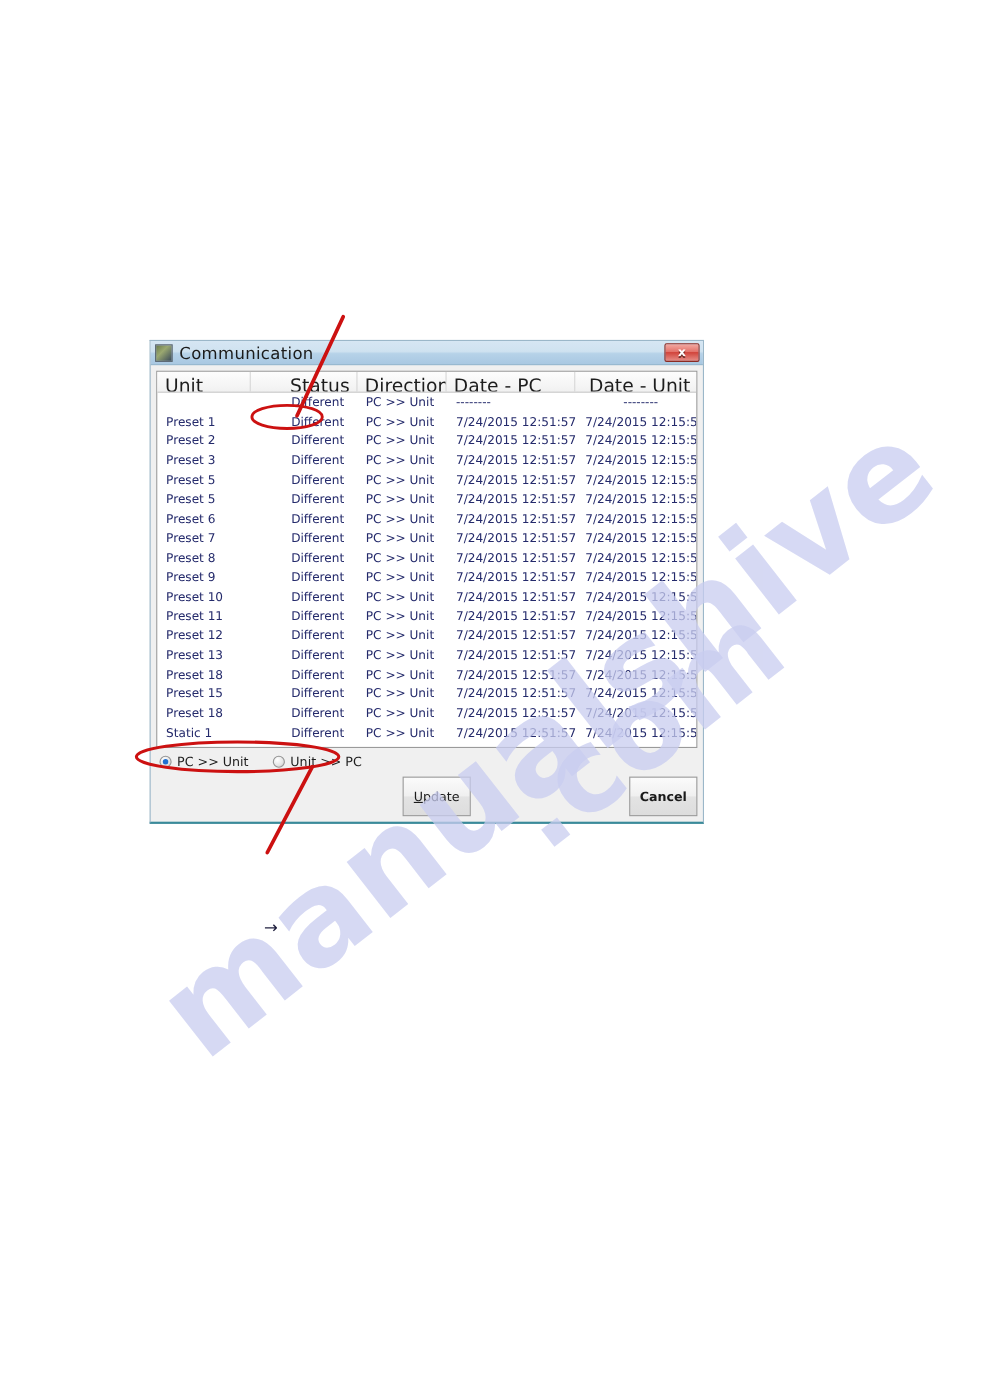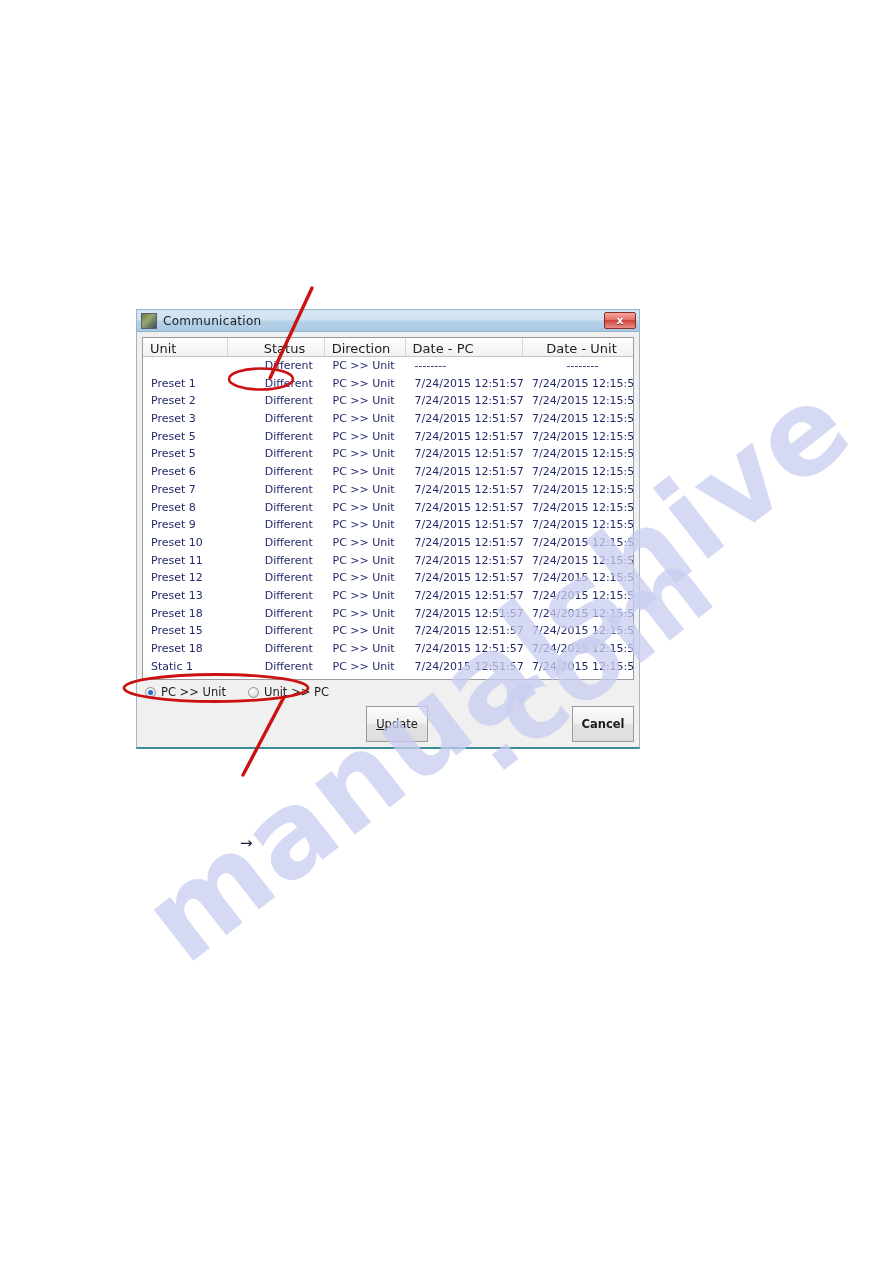--- a/index.html
+++ b/index.html
@@ -62,21 +62,21 @@
     position:relative;
   }
   #app-icon{
     width:14px;height:14px;
     background:linear-gradient(135deg,#6a7a4a 0%,#9aa870 40%,#3a4a5a 100%);
     border:1px solid #55606a;
     margin-right:6px;
     flex:0 0 auto;
   }
   #title-text{
-    font-size:12px;
+    font-size:15px;
     color:#1b1b1b;
     font-family:"DejaVu Sans", sans-serif;
     letter-spacing:.3px;
   }
   #close-btn{
     position:absolute;right:3px;top:2px;
     width:32px;height:17px;
     background:linear-gradient(to bottom,#f2a9a2 0%,#e3726a 45%,#d2453c 50%,#e68d86 100%);
     border:1px solid #8a2b24;
     border-radius:2px;
@@ -100,21 +100,21 @@
     overflow:hidden;
   }
   #list-head{
     display:flex;
     height:19px;
     background:linear-gradient(to bottom,#fdfdfd 0%,#f1f1f1 100%);
     border-bottom:1px solid #c4c4c4;
     box-sizing:border-box;
   }
   .hcell{
-    font-size:13px;
+    font-size:17px;
     color:#1d1d1d;
     font-family:"DejaVu Sans", sans-serif;
     padding:3px 0 0 7px;
     border-right:1px solid #d6d6d6;
     box-sizing:border-box;
     white-space:nowrap;
     overflow:hidden;
   }
   .c0{width:90px;}
   .c1{width:72px;margin-left:29px;}

